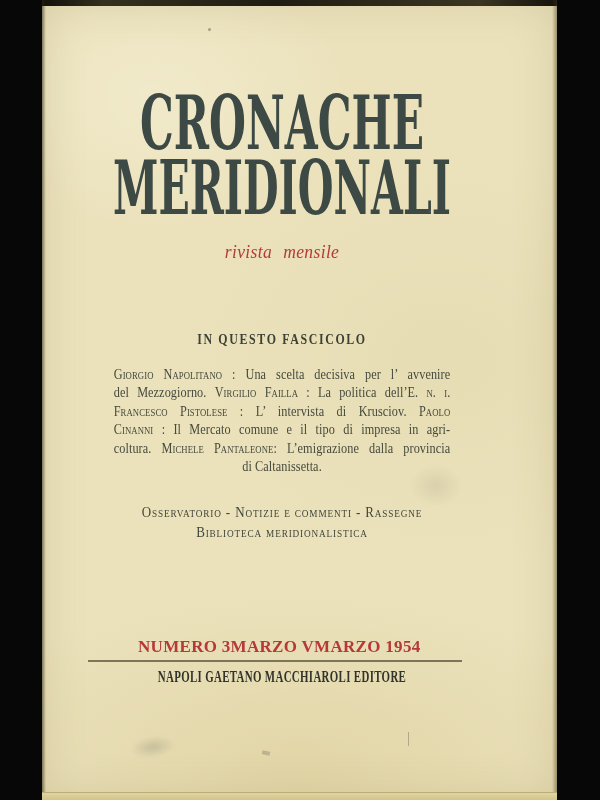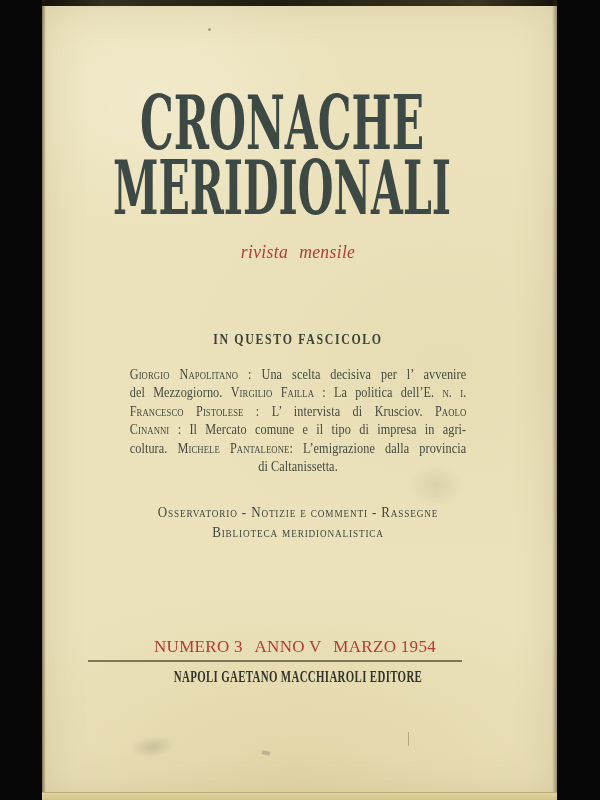--- a/index.html
+++ b/index.html
@@ -19,21 +19,21 @@
     background:linear-gradient(90deg,#11100a,#34301f 12%,#1f1c12 45%,#3b3522 85%,#14120c);}
   .left-edge{position:absolute;left:0;top:0;bottom:0;width:4px;
     background:linear-gradient(90deg,rgba(45,38,20,.55),rgba(45,38,20,0));}
   .right-edge{position:absolute;right:0;top:0;bottom:0;width:5px;
     background:linear-gradient(270deg,rgba(70,60,32,.45),rgba(70,60,32,0));}
   .bottom-edge{position:absolute;left:0;bottom:0;width:100%;height:7px;
     background:linear-gradient(180deg,#e0d4a2,#d2c38b);
     border-top:1px solid rgba(120,104,55,.25);}
 
   
-  .print-col{position:absolute;left:0;top:0;width:480px;height:800px;padding-left:32px;}
+  .print-col{position:absolute;left:0;top:0;width:480px;height:800px;}
 
   .title-svg{position:absolute;left:0;top:92px;}
   .title-line{font-family:"DejaVu Serif", serif;font-weight:bold;font-size:74px;
     fill:#3d4944;}
 
   .subtitle{position:absolute;left:0;right:0;top:240px;text-align:center;
     font-style:italic;font-size:19.5px;line-height:24px;color:#b43a3c;
     word-spacing:7px;letter-spacing:.4px;
     transform:scaleX(.9);transform-origin:center top;}
 
@@ -50,21 +50,21 @@
 
   .rubrics1{position:absolute;left:0;right:0;top:504px;text-align:center;
     font-variant:small-caps;font-size:15.5px;line-height:16px;letter-spacing:1px;
     color:#3f4439;transform:scaleX(.84);transform-origin:center top;}
   .rubrics2{position:absolute;left:0;right:0;top:524px;text-align:center;
     font-variant:small-caps;font-size:15.5px;line-height:16px;letter-spacing:1px;
     color:#3f4439;transform:scaleX(.84);transform-origin:center top;}
 
   .issue-line{position:absolute;left:0;right:6px;top:638px;margin:0 auto;width:282px;
     display:flex;justify-content:space-between;
-    font-weight:normal;font-size:17px;line-height:18px;letter-spacing:.3px;
+    font-weight:bold;font-size:17px;line-height:18px;letter-spacing:.3px;
     color:#b5383b;white-space:nowrap;}
 
   .rule{position:absolute;left:46px;top:660px;width:374px;height:2px;
     background:#6d6148;opacity:.85;}
 
   .publisher{position:absolute;left:0;right:0;top:668px;text-align:center;
     font-weight:bold;font-size:16px;line-height:17px;letter-spacing:.5px;
     color:#32332a;transform:scaleX(.68);transform-origin:center top;white-space:nowrap;}
 
   
@@ -113,21 +113,21 @@
         <div class="fasc-line"><span class="sc">Cinanni</span><span> : Il Mercato comune e il tipo di impresa in agri-</span></div>
         <div class="fasc-line"><span>coltura. </span><span class="sc">Michele Pantaleone</span><span>: L’emigrazione dalla provincia</span></div>
         <div class="fasc-line center"><span>di Caltanissetta.</span></div>
       </div>
 
       <div class="rubrics1">Osservatorio - Notizie e commenti - Rassegne</div>
       <div class="rubrics2">Biblioteca meridionalistica</div>
 
       <div class="issue-line">
         <span>NUMERO 3</span>
-        <span>ANNO V</span>
+        <span>MARZO V</span>
         <span>MARZO 1954</span>
       </div>
 
       <div class="publisher">NAPOLI GAETANO MACCHIAROLI EDITORE</div>
     </div>
 
     <div class="rule"></div>
 
     <div class="smudge s1"></div>
     <div class="smudge s2"></div>

